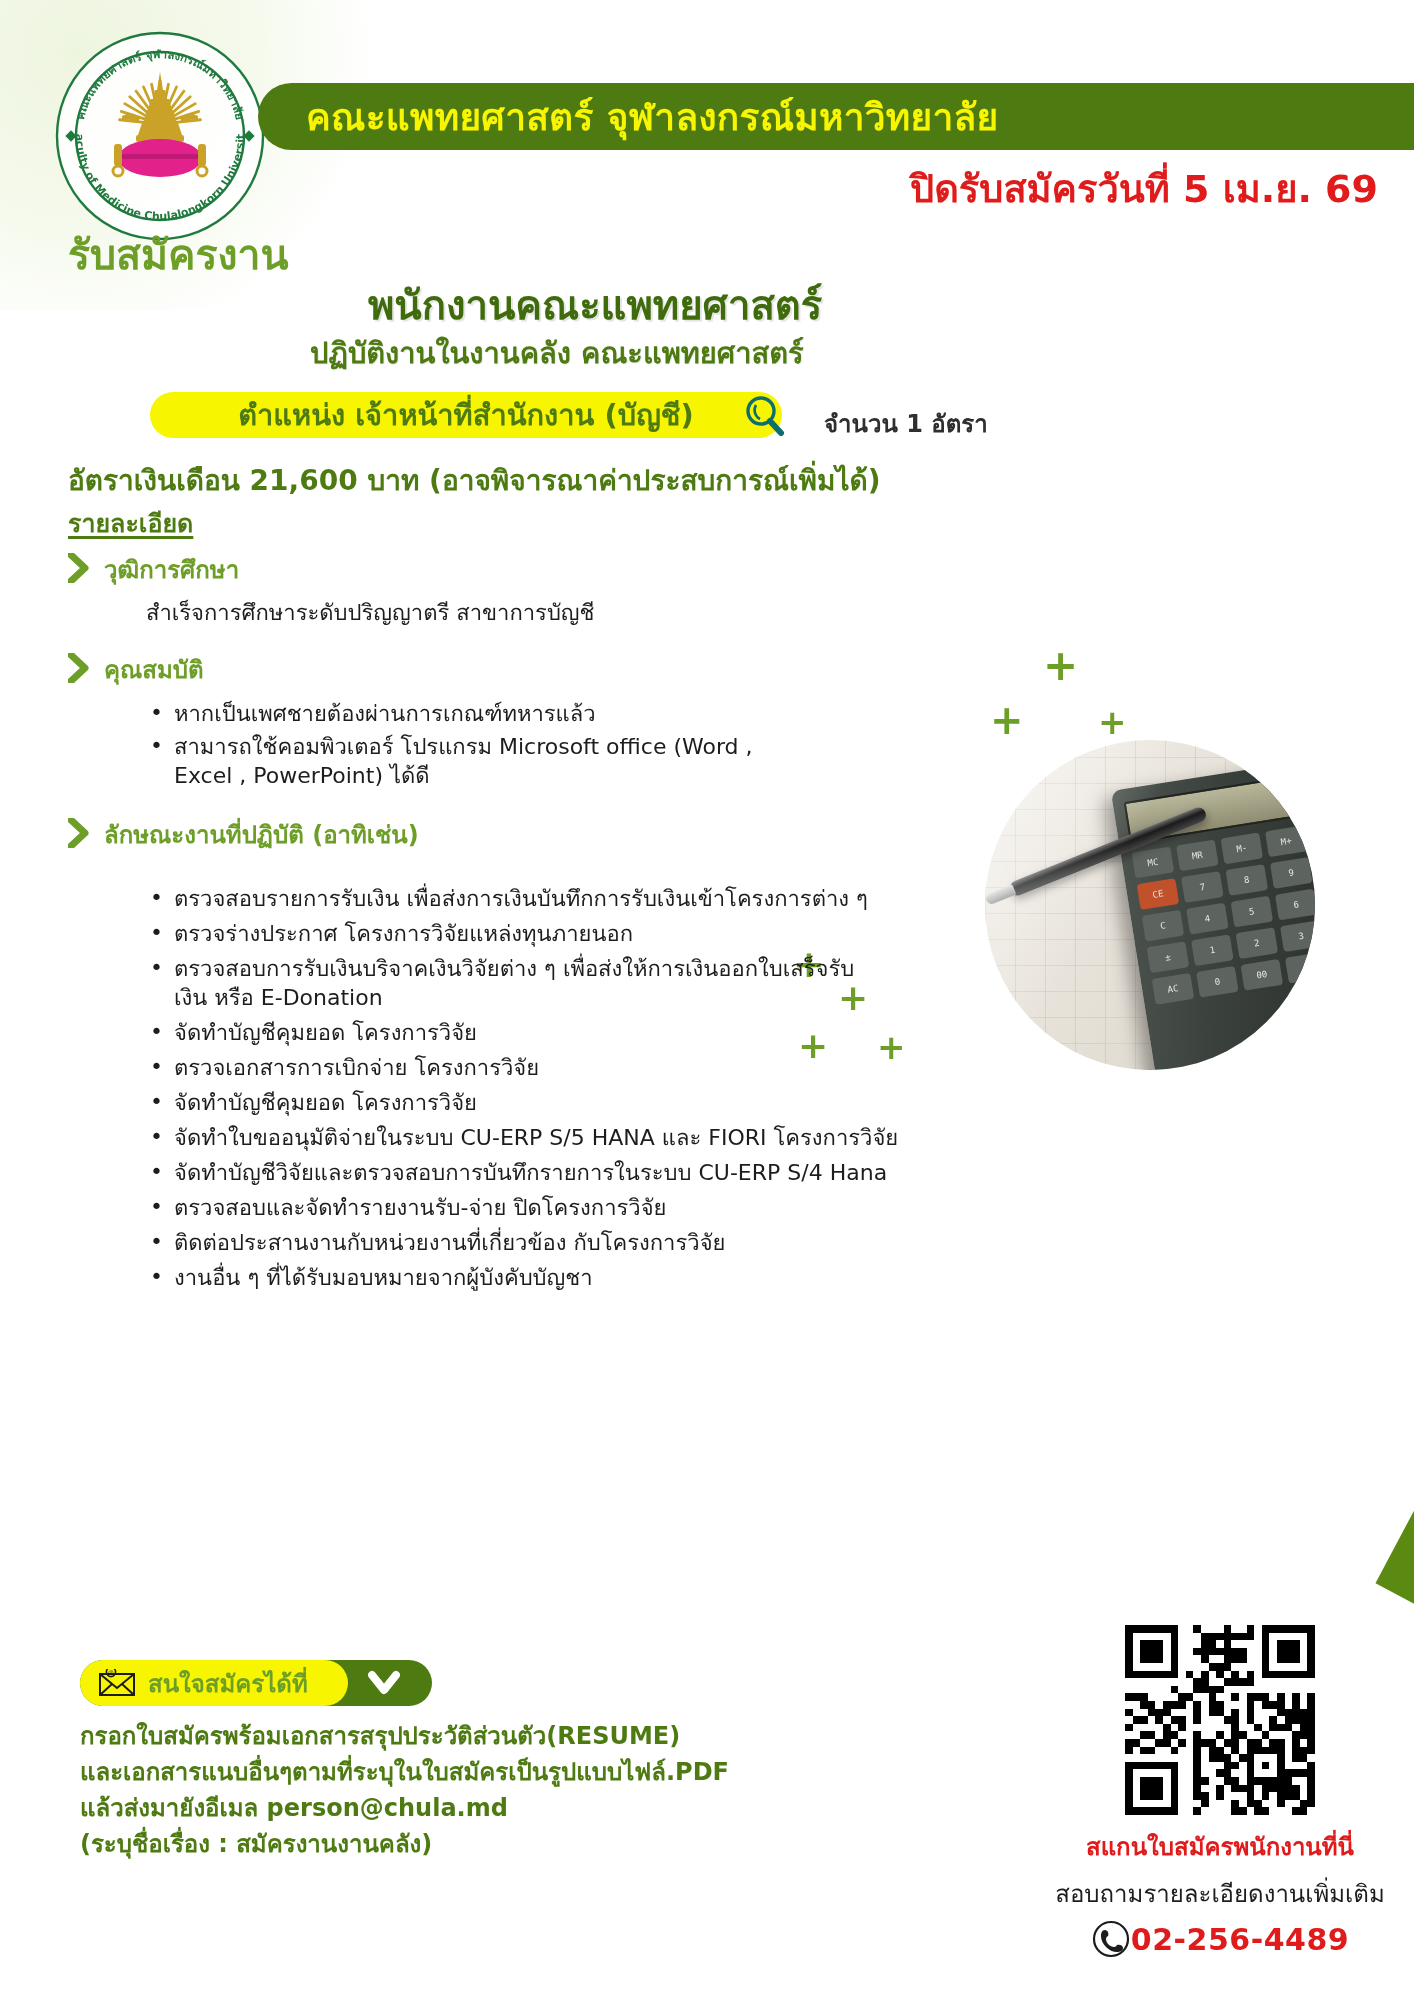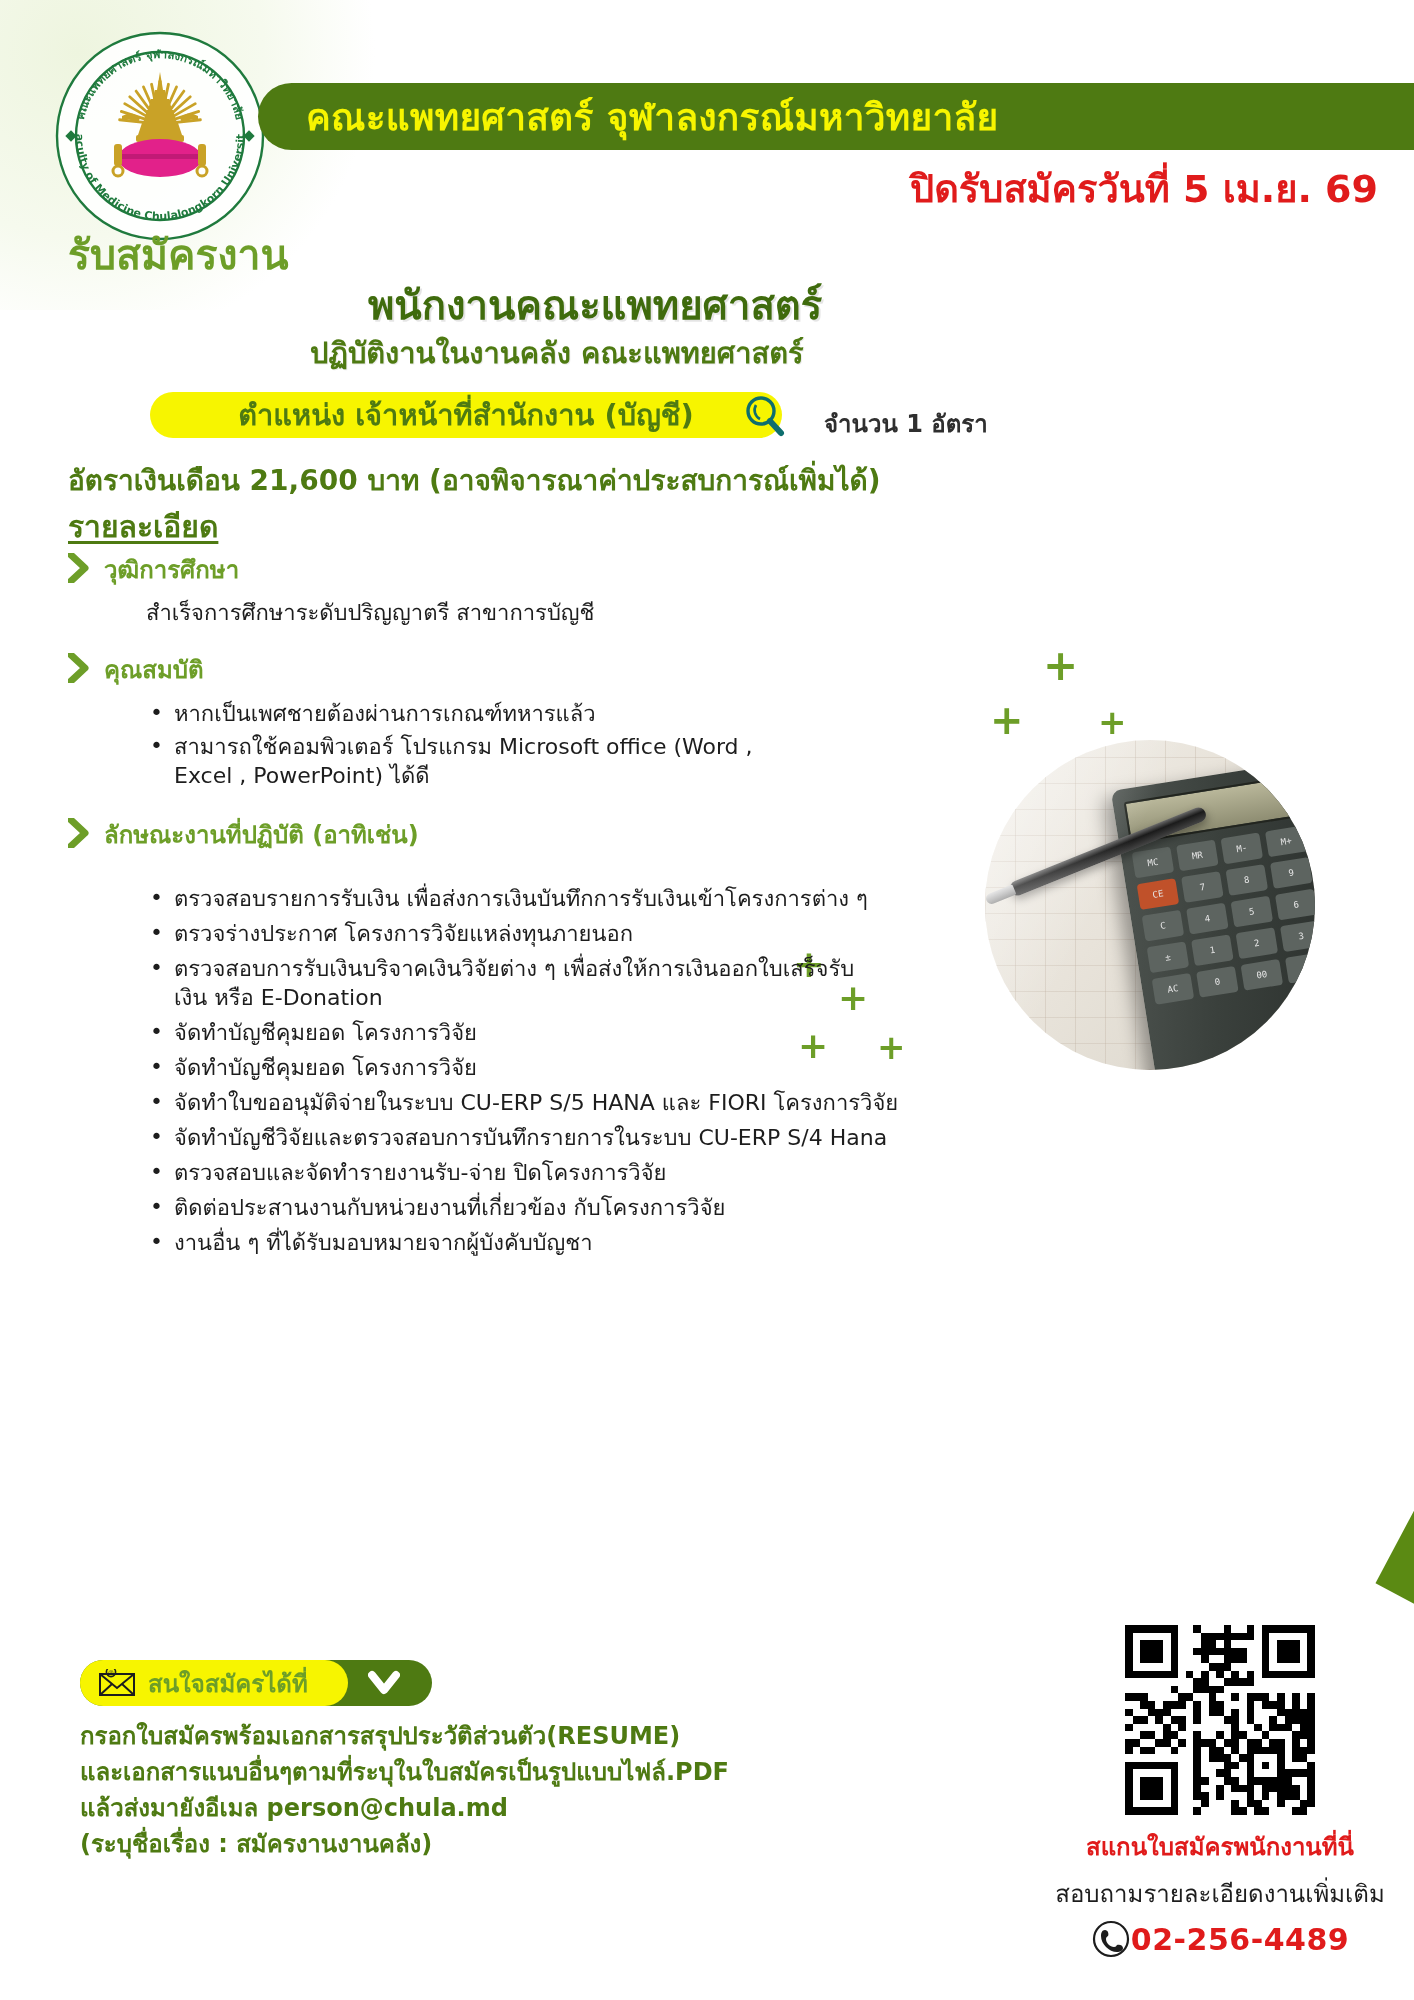--- a/index.html
+++ b/index.html
@@ -93,21 +93,21 @@
     color:#2f2f2f; font-size:24px; font-weight:700;
   }
 
   
   .salary{
     position:absolute; left:68px; top:458px;
     color:#4e7a12; font-size:28px; font-weight:700;
   }
   .details-hd{
     position:absolute; left:68px; top:503px;
-    color:#4e7a12; font-size:30px; font-weight:700;
+    color:#4e7a12; font-size:25px; font-weight:700;
     text-decoration:underline; text-decoration-thickness:3px; text-underline-offset:4px;
   }
 
   
   .sec{ position:absolute; }
   .sec-hd{ display:flex; align-items:flex-start; gap:14px; }
   .chev{ width:22px; height:30px; flex:0 0 22px; margin-top:3px; }
   .chev svg{ display:block; }
   .sec-hd .lbl{ color:#6d9e28; font-size:24px; font-weight:700; }
 
@@ -354,20 +354,21 @@
           <path d="M3 2 L17 15 L3 28" fill="none" stroke="#6d9e28" stroke-width="7" stroke-linecap="round" stroke-linejoin="round"></path>
         </svg>
     </span>
     <span class="lbl">ลักษณะงานที่ปฏิบัติ (อาทิเช่น)</span>
   </div>
   <ul class="bl duties" style="margin-top:30px">
     <li>ตรวจสอบรายการรับเงิน เพื่อส่งการเงินบันทึกการรับเงินเข้าโครงการต่าง ๆ</li>
     <li>ตรวจร่างประกาศ โครงการวิจัยแหล่งทุนภายนอก</li>
     <li style="max-width:720px">ตรวจสอบการรับเงินบริจาคเงินวิจัยต่าง ๆ เพื่อส่งให้การเงินออกใบเสร็จรับเงิน หรือ E-Donation</li>
     <li>จัดทำบัญชีคุมยอด โครงการวิจัย</li>
+    <li>ตรวจเอกสารการเบิกจ่าย โครงการวิจัย</li>
     <li>จัดทำบัญชีคุมยอด โครงการวิจัย</li>
     <li>จัดทำใบขออนุมัติจ่ายในระบบ  CU-ERP S/5 HANA และ FIORI โครงการวิจัย</li>
     <li>จัดทำบัญชีวิจัยและตรวจสอบการบันทึกรายการในระบบ  CU-ERP S/4 Hana</li>
     <li>ตรวจสอบและจัดทำรายงานรับ-จ่าย ปิดโครงการวิจัย</li>
     <li>ติดต่อประสานงานกับหน่วยงานที่เกี่ยวข้อง กับโครงการวิจัย</li>
     <li>งานอื่น ๆ ที่ได้รับมอบหมายจากผู้บังคับบัญชา</li>
   </ul>
 </div>
 
 <div class="photo">

